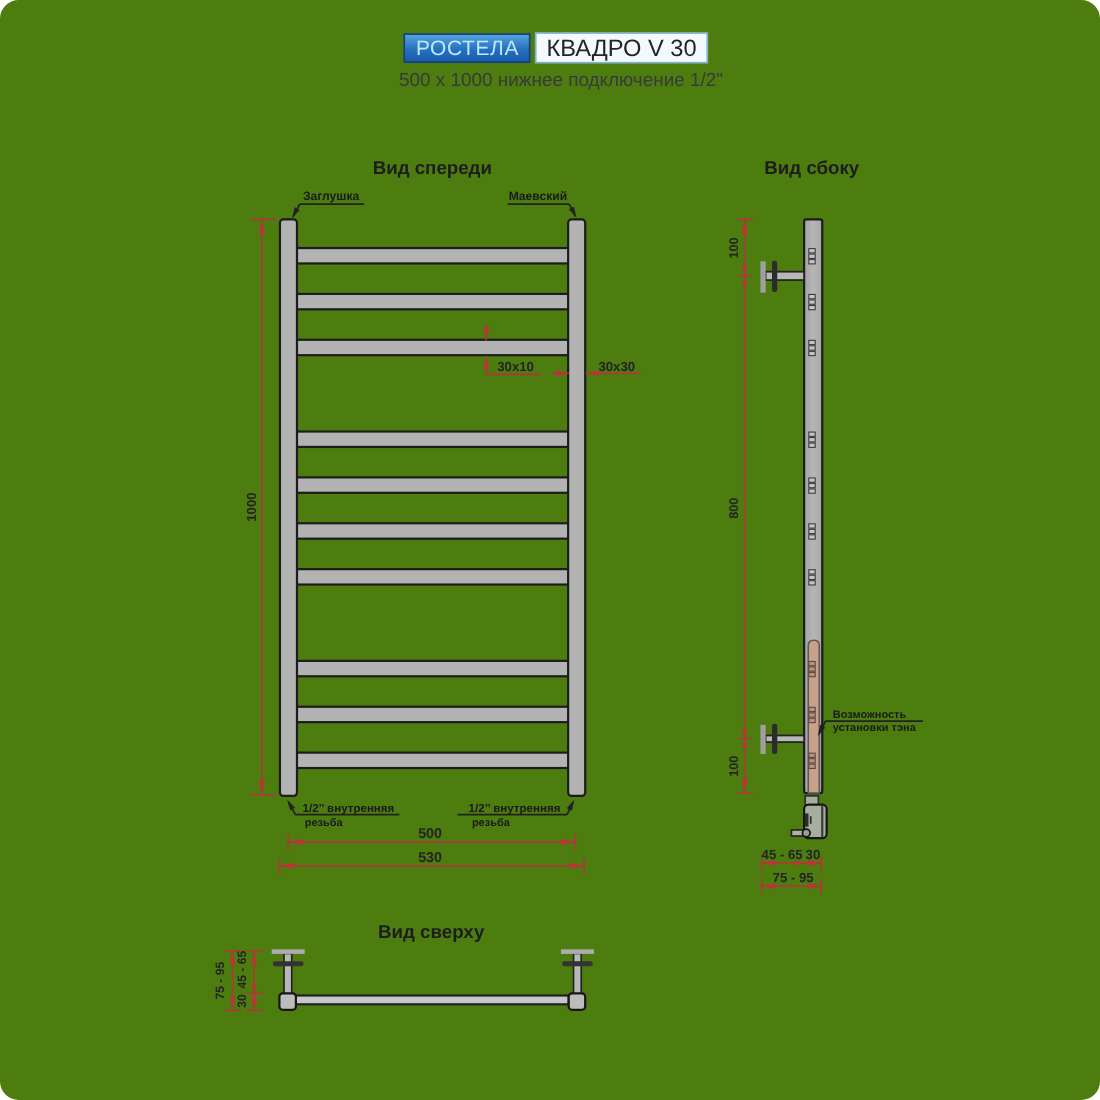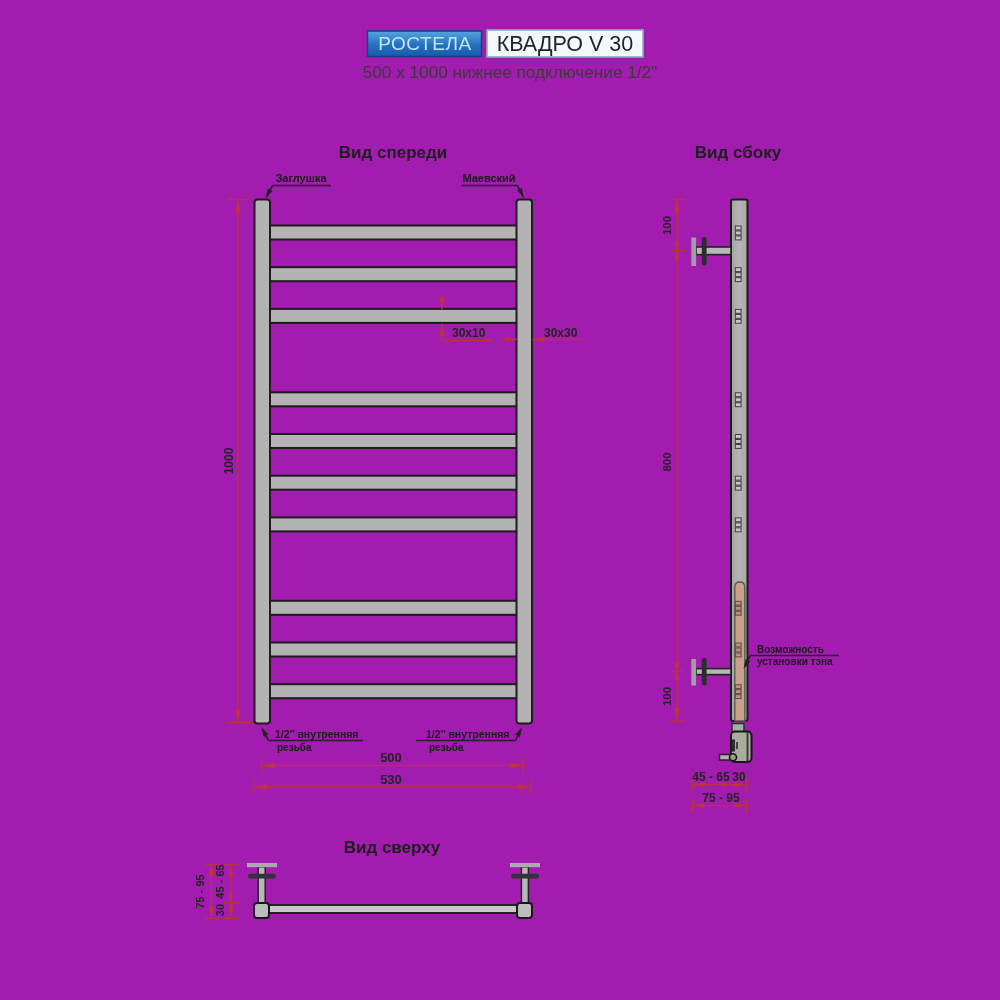--- a/index.html
+++ b/index.html
@@ -1,17 +1,17 @@
 <!DOCTYPE html>
 <html><head>
 <meta charset="utf-8">
 <style>
   html,body{margin:0;padding:0;background:#ffffff;}
-  #page{position:relative;width:1000px;height:1000px;background:#a21caf;overflow:hidden;
-        font-family:"Liberation Sans", sans-serif;}
+  #page{position:relative;width:1000px;height:1000px;background:#4d7c0f;overflow:hidden;
+        font-family:"Liberation Sans", sans-serif;border-radius:17px;}
   svg{position:absolute;left:0;top:0;filter:blur(0.35px);}
   text{font-family:"Liberation Sans", sans-serif;}
 </style>
 </head>
 <body>
 <div id="page">
 <svg width="1000" height="1000" viewBox="0 0 1000 1000">
 <defs>
   <linearGradient id="bluebox" x1="0" y1="0" x2="0" y2="1">
     <stop offset="0" stop-color="#55a5e0"></stop>

